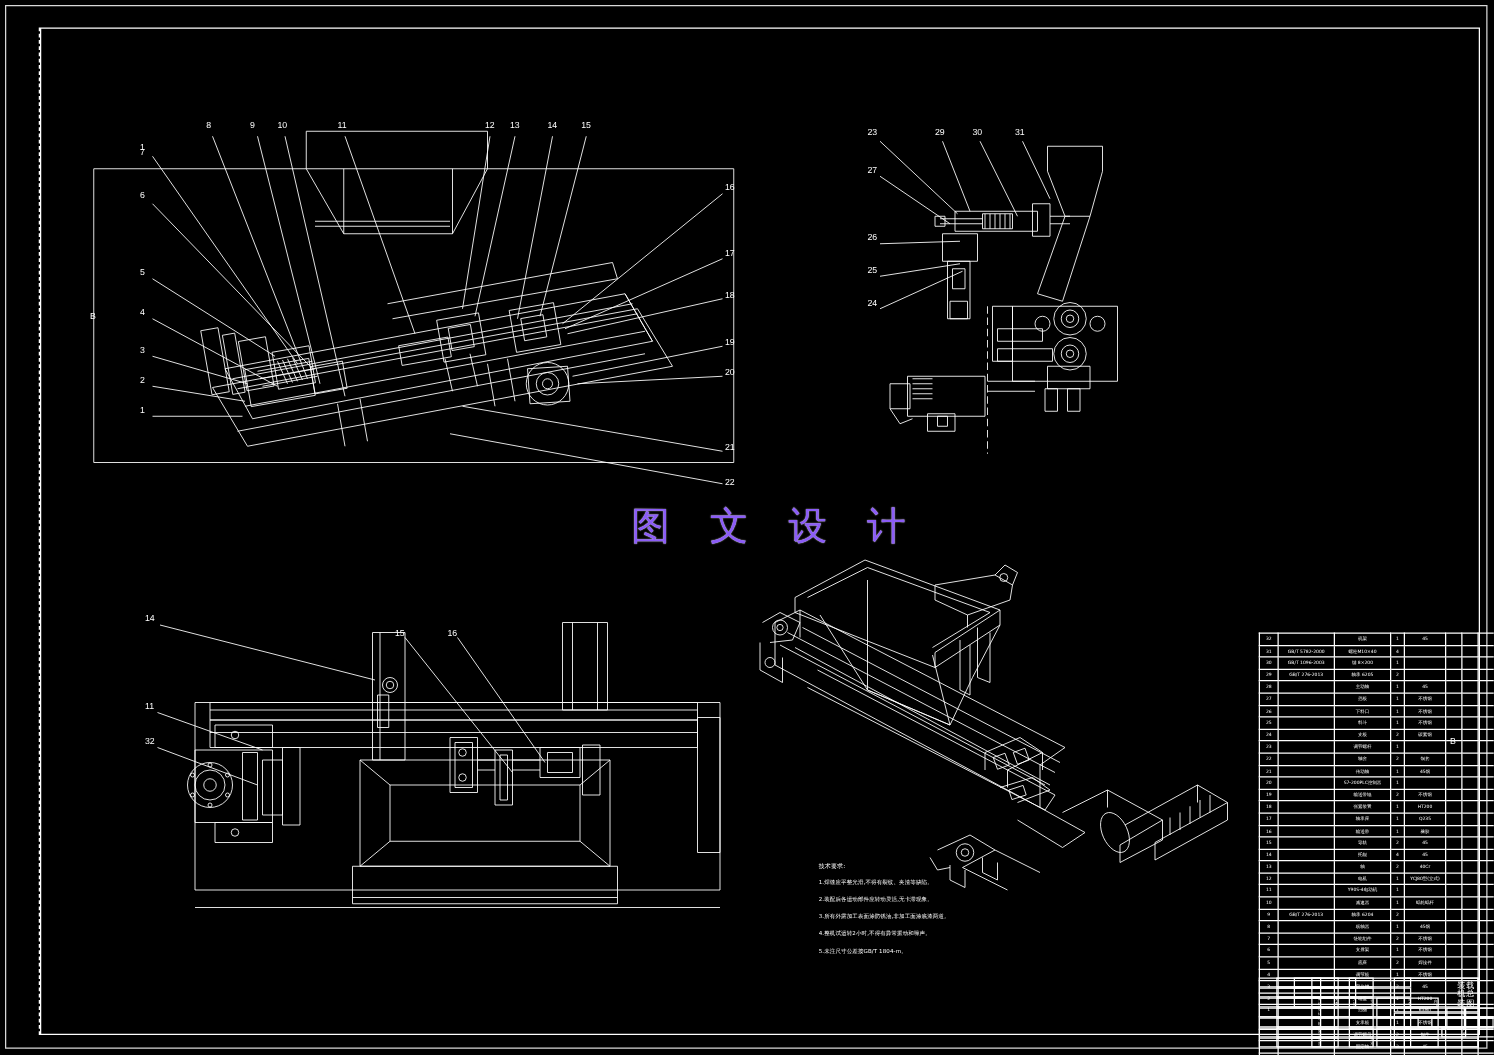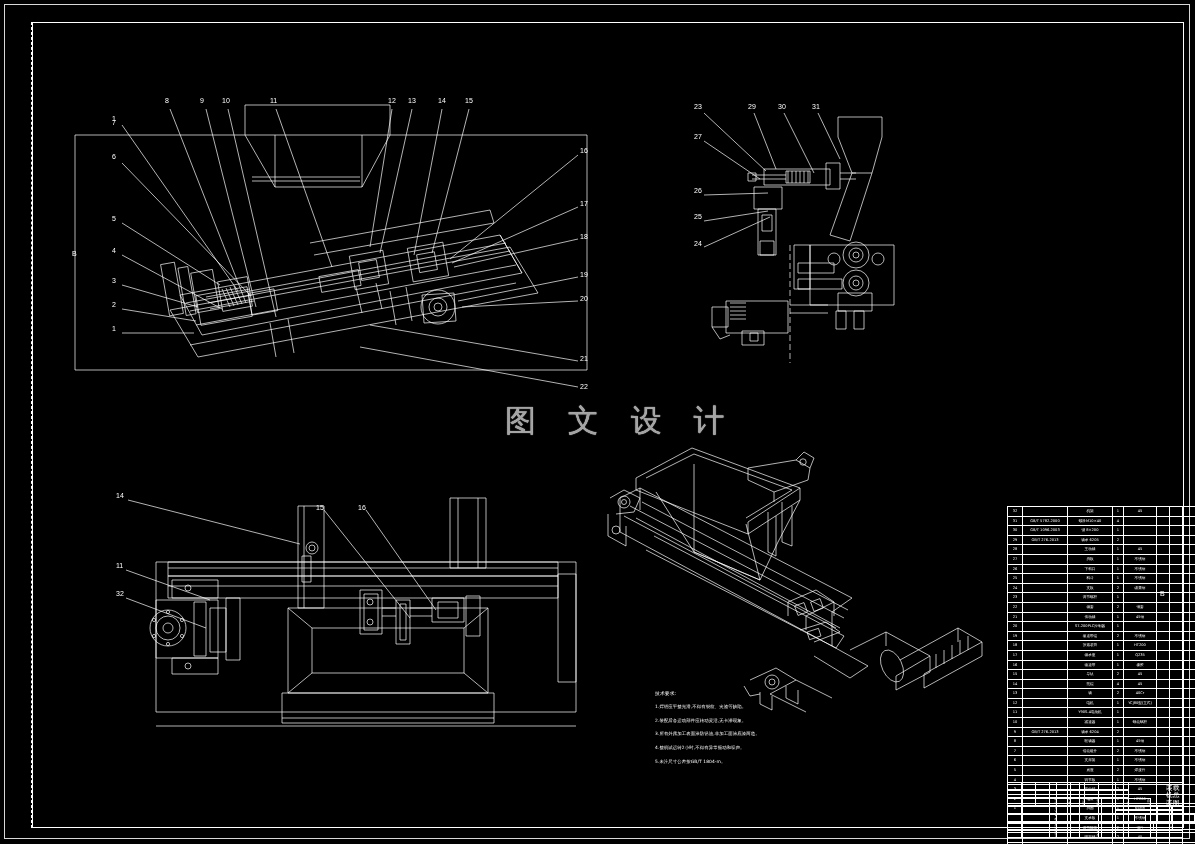--- a/index.html
+++ b/index.html
@@ -12,21 +12,21 @@
   .dash-v{left:31px;top:22px;width:0;height:806px;border-left:1px dashed #ffffff;}
   .edge-mark{font-size:7px;color:#fff;}
   
   .cad{display:block;}
   .cad line,.cad path,.cad polyline,.cad polygon,.cad rect,.cad circle,.cad ellipse{
     stroke:#ffffff;fill:none;vector-effect:non-scaling-stroke;}
   .thin{stroke-width:.7;}
   
   .lead-num{position:absolute;font-size:7px;color:#fff;font-family:"Liberation Sans",sans-serif;line-height:1;letter-spacing:0;}
   
-  .watermark{left:505px;top:400px;font-size:31px;color:#a3a3a3;letter-spacing:11px;
+  .watermark{left:505px;top:400px;font-size:31px;color:#8b5cf6;letter-spacing:11px;
     font-family:"DejaVu Sans",sans-serif;font-weight:400;text-shadow:0 0 1px #fff;}
   
   .notes{left:655px;top:683px;width:190px;color:#fff;font-size:4.4px;line-height:1.55;
      font-family:"DejaVu Sans",sans-serif;white-space:pre-line;letter-spacing:.1px;}
   .notes .nt-title{font-size:4.8px;}
   
   .ptable{left:1007px;top:506px;width:176px;height:276px;border-collapse:collapse;
      table-layout:fixed;font-size:3.6px;color:#fff;font-family:"DejaVu Sans",sans-serif;}
   .ptable td{border:.5px solid #fff;padding:0;height:8.6px;line-height:8.6px;text-align:center;
      overflow:hidden;white-space:nowrap;}

